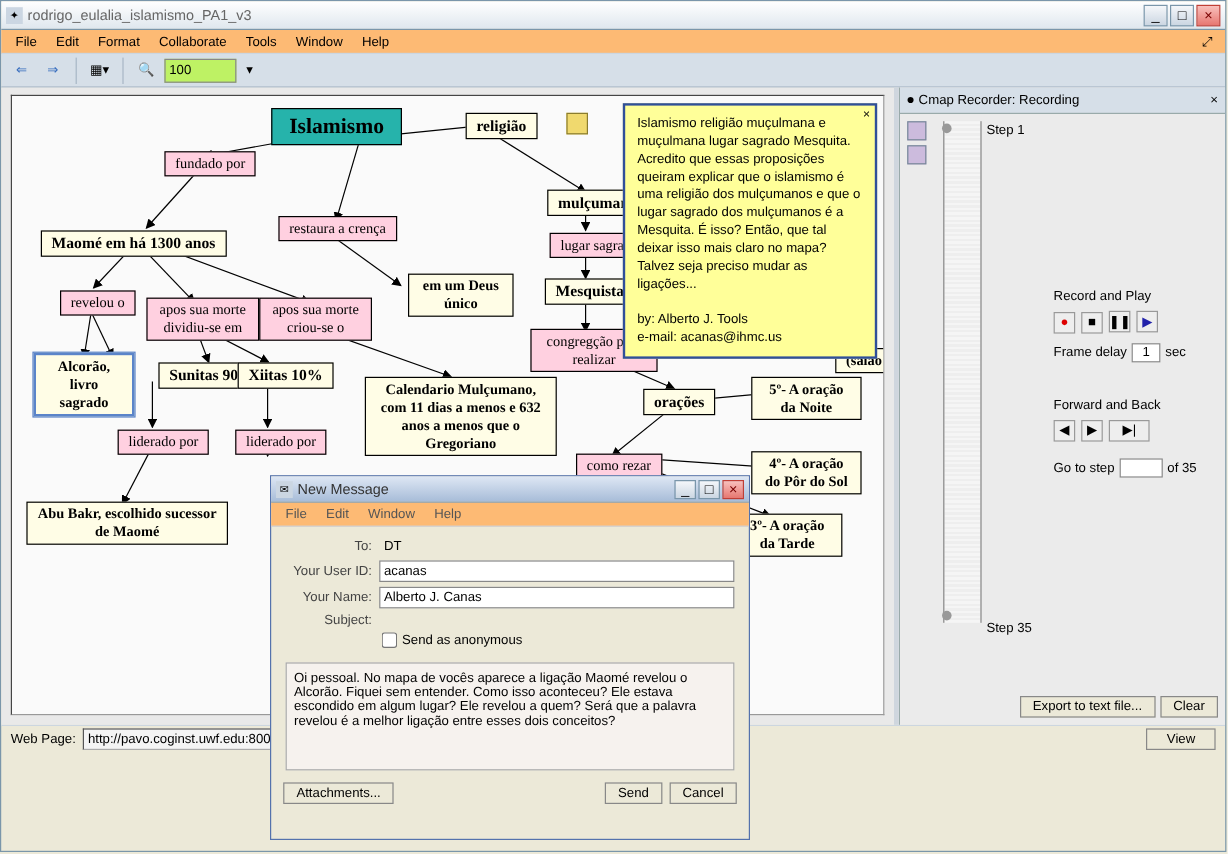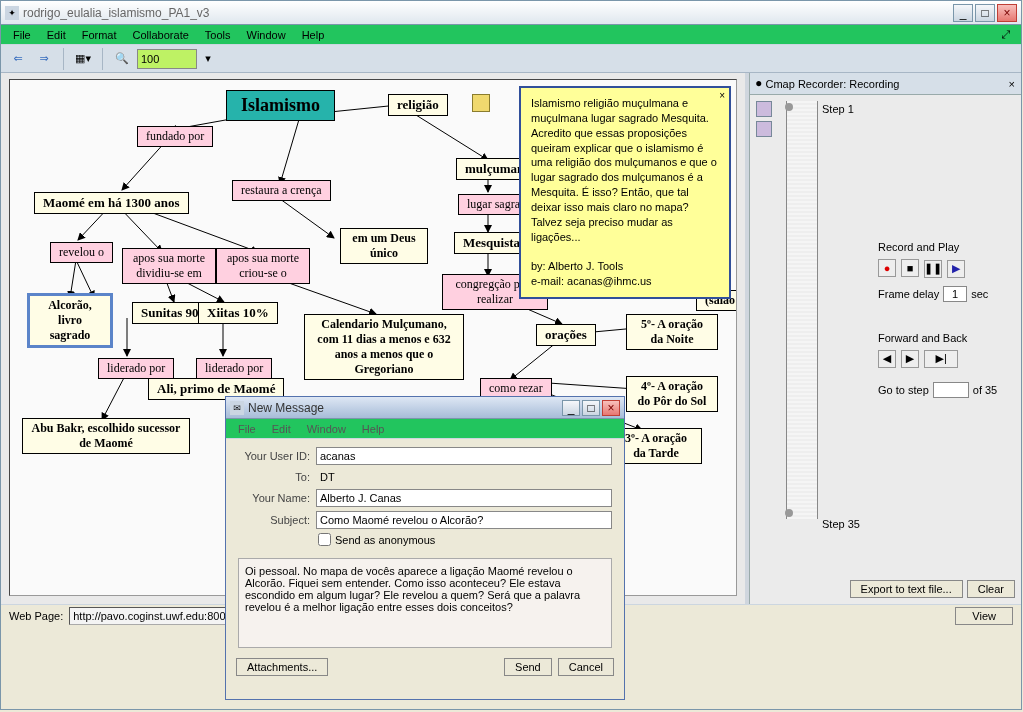--- a/index.html
+++ b/index.html
@@ -42,21 +42,21 @@
   background: linear-gradient(#f5f7fa,#cbd6e2);
   display:flex; align-items:center; justify-content:center;
   font-size:12px; cursor:pointer;
 }
 .win-close { background: linear-gradient(#f8c0bc,#e77771); border-color:#c03e35; color:#700; }
 .menubar {
   height: 20px;
   display:flex; align-items:center;
   padding: 0 4px;
   border-bottom: 1px solid #ccd6e0;
-  background: #22c55e;
+  background: #fdba74;
 }
 .menubar span { padding: 2px 8px; cursor:pointer; }
 .toolbar {
   height: 28px;
   display:flex; align-items:center;
   padding: 2px 6px;
   background: #d6dfe8;
   border-bottom: 1px solid #a7b6c5;
   gap:4px;
 }
@@ -305,21 +305,20 @@
         <div class="node concept" style="left:122px;top:222px">Sunitas 90%</div>
         <div class="node concept" style="left:188px;top:222px">Xiitas 10%</div>
         <div class="node concept big" style="left:294px;top:234px;width:160px">Calendario Mulçumano, com 11 dias a menos e 632 anos a menos que o Gregoriano</div>
         <div class="node concept" style="left:526px;top:244px">orações</div>
         <div class="node concept big" style="left:616px;top:234px;width:92px">5º- A oração da Noite</div>
         <div class="node concept big" style="left:686px;top:210px;width:44px">(salão</div>
         <div class="node link" style="left:88px;top:278px">liderado por</div>
         <div class="node link" style="left:186px;top:278px">liderado por</div>
         <div class="node link" style="left:470px;top:298px">como rezar</div>
         <div class="node concept big" style="left:616px;top:296px;width:92px">4º- A oração do Pôr do Sol</div>
-        <div class="node concept" style="left:138px;top:298px">Ali, primo de Maomé</div>
         <div class="node concept big" style="left:12px;top:338px;width:168px">Abu Bakr, escolhido sucessor de Maomé</div>
         <div class="node concept big" style="left:600px;top:348px;width:92px">3º- A oração da Tarde</div>
 
         <div class="note-box" style="left:509px;top:6px">
           <span class="close-x">×</span>
           <div>Islamismo religião muçulmana e muçulmana lugar sagrado Mesquita. Acredito que essas proposições queiram explicar que o islamismo é uma religião dos mulçumanos e que o lugar sagrado dos mulçumanos é a Mesquita. É isso? Então, que tal deixar isso mais claro no mapa? Talvez seja preciso mudar as ligações...</div>
           <br>
           <div>by: Alberto J. Tools</div>
           <div>e-mail: acanas@ihmc.us</div>
         </div>
@@ -401,34 +400,33 @@
     </div>
   </div>
   <div class="menubar">
     <span>File</span>
     <span class="disabled">Edit</span>
     <span>Window</span>
     <span>Help</span>
   </div>
   <div class="dlg-body">
     <div class="dlg-row">
+      <label>To:</label>
+      <span class="static">DT</span>
+    </div>
+    <div class="dlg-row">
       <label>Your User ID:</label>
       <input type="text" value="acanas" style="">
-    </div>
-    <div class="dlg-row">
-      <label>To:</label>
-      <span class="static">DT</span>
     </div>
     <div class="dlg-row">
       <label>Your Name:</label>
       <input type="text" value="Alberto J. Canas" style="">
     </div>
     <div class="dlg-row">
       <label>Subject:</label>
-      <input type="text" value="Como Maomé revelou o Alcorão?" style="">
     </div>
     <div class="dlg-check">
       <input type="checkbox" style="">
       <span>Send as anonymous</span>
     </div>
   </div>
   <div class="dlg-text">Oi pessoal. No mapa de vocês aparece a ligação Maomé revelou o Alcorão. Fiquei sem entender. Como isso aconteceu? Ele estava escondido em algum lugar? Ele revelou a quem? Será que a palavra revelou é a melhor ligação entre esses dois conceitos?</div>
   <div class="dlg-foot">
     <button class="std-btn">Attachments...</button>
     <span class="spacer"></span>

